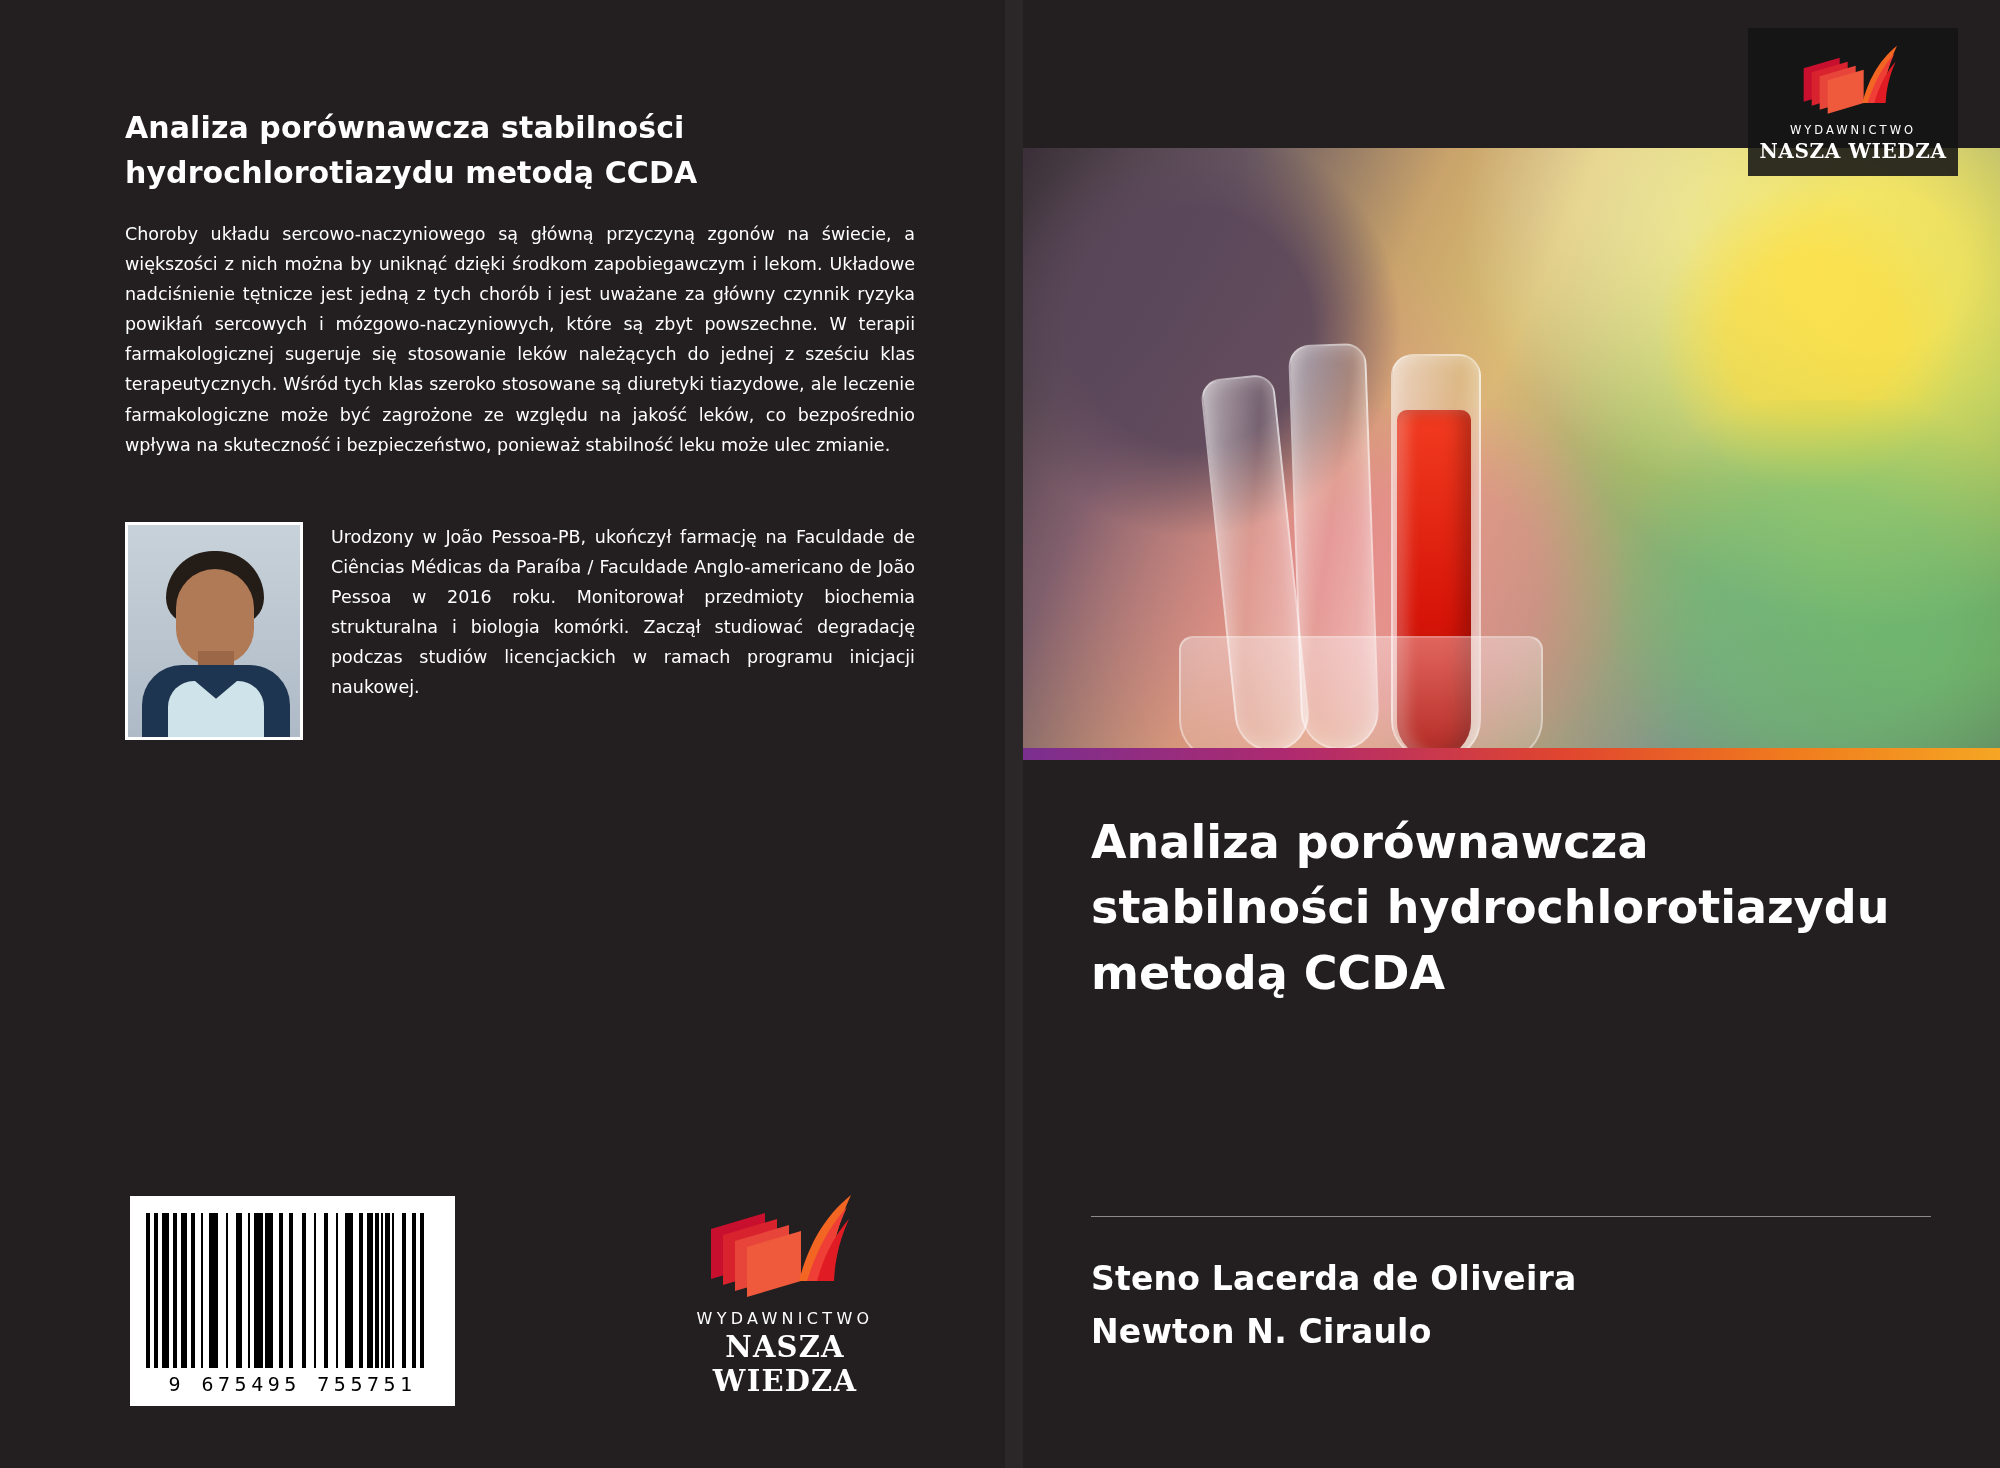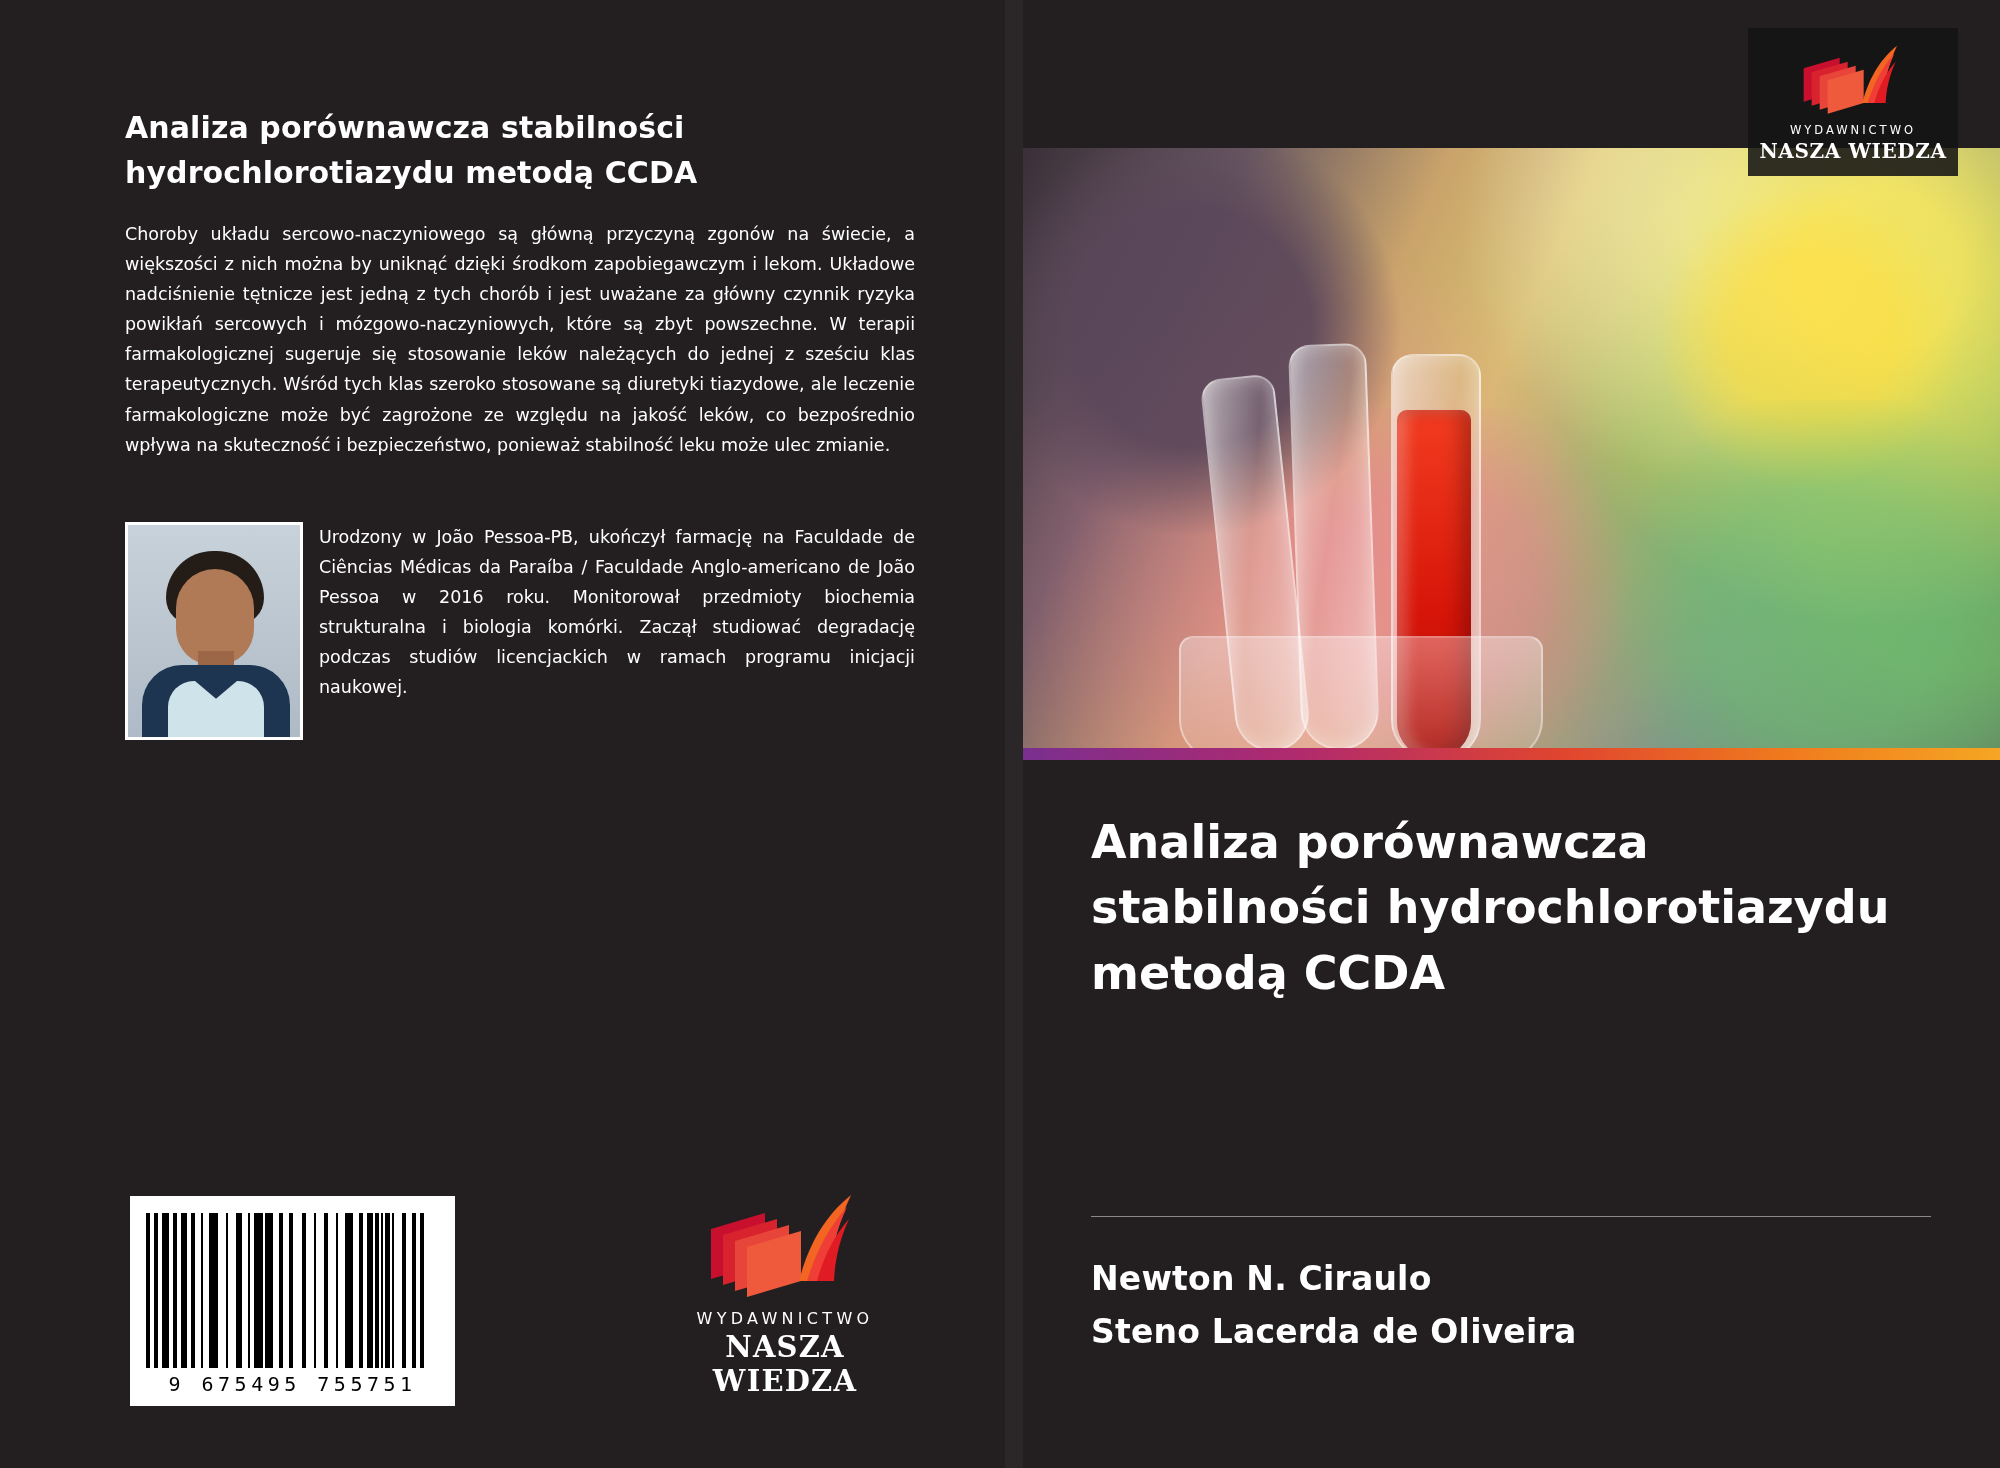--- a/index.html
+++ b/index.html
@@ -104,21 +104,21 @@
     width: 52px; height: 22px;
     background: #1d3550;
     transform: rotate(0deg);
     clip-path: polygon(0 0, 50% 100%, 100% 0);
   }
   .bio-text {
     color: #ffffff;
     font-size: 17.5px;
     line-height: 1.72;
     text-align: justify;
-    margin-left: 16px;
+    margin-left: 28px;
     flex: 1 1 auto;
   }
 
   .bottom-row {
     position: absolute;
     left: 130px;
     bottom: 62px;
     width: 780px;
     display: flex;
     align-items: flex-end;
@@ -465,18 +465,18 @@
       <div class="pub-name-big">NASZA WIEDZA</div>
     </div>
 
     <div class="front-text">
       <h1 class="front-title">Analiza porównawcza stabilności hydrochlorotiazydu metodą CCDA</h1>
     </div>
 
     <div class="authors-rule"></div>
 
     <div class="authors">
+      <div class="author-line">Steno Lacerda de Oliveira</div>
       <div class="author-line">Newton N. Ciraulo</div>
-      <div class="author-line">Steno Lacerda de Oliveira</div>
     </div>
 
   </div>
 </div>
 
 </body></html>

